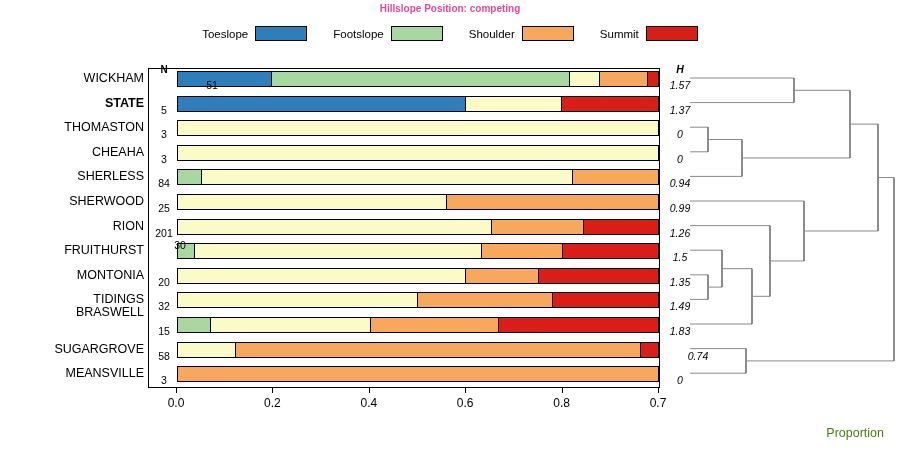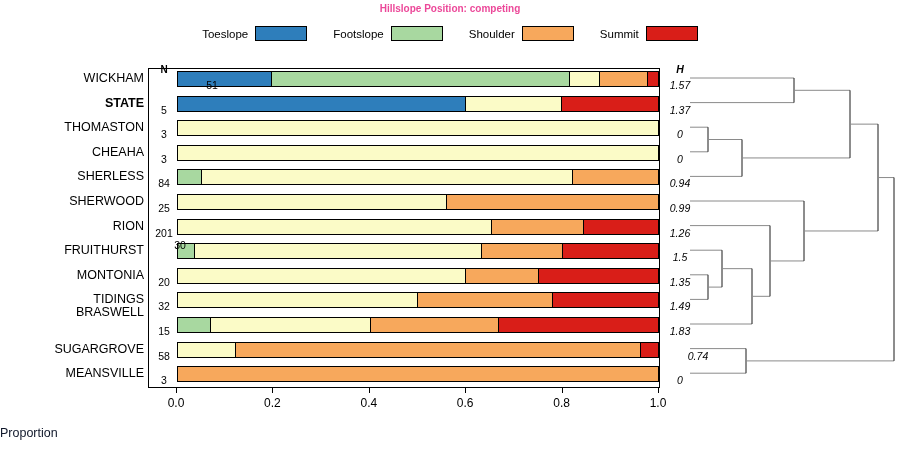--- a/index.html
+++ b/index.html
@@ -32,22 +32,22 @@
   .hcol.head{font-weight:bold;font-style:italic;}
 
   .bar{position:absolute;height:16px;transform:translateY(-50%);
     border:1.4px solid #000;box-sizing:border-box;display:flex;overflow:hidden;}
   .seg{height:100%;box-sizing:border-box;border-right:1.4px solid #000;}
   .seg:last-child{border-right:none;}
 
   .axis-tick{position:absolute;width:1px;height:5px;background:#000;}
   .axis-ticklabel{position:absolute;font-size:12px;color:#000;
     transform:translateX(-50%);text-align:center;}
-  .axis-title{position:absolute;width:884px;left:0;text-align:left;
-    font-size:12.5px;color:#0f172a;}
+  .axis-title{position:absolute;width:884px;left:0;text-align:right;
+    font-size:12.5px;color:#4d7c0f;}
 
   .dendro{position:absolute;left:660px;top:60px;}
 </style>
 </head>
 <body>
 <div id="root">
 
 <div class="title">Hillslope Position: competing</div>
 
 <div class="legend" id="legend">
@@ -186,21 +186,21 @@
       <div class="axis-ticklabel" style="left: 176px; top: 396px;">0.0</div>
       <div class="axis-tick" style="left: 272.4px; top: 388px;"></div>
       <div class="axis-ticklabel" style="left: 272.4px; top: 396px;">0.2</div>
       <div class="axis-tick" style="left: 368.8px; top: 388px;"></div>
       <div class="axis-ticklabel" style="left: 368.8px; top: 396px;">0.4</div>
       <div class="axis-tick" style="left: 465.2px; top: 388px;"></div>
       <div class="axis-ticklabel" style="left: 465.2px; top: 396px;">0.6</div>
       <div class="axis-tick" style="left: 561.6px; top: 388px;"></div>
       <div class="axis-ticklabel" style="left: 561.6px; top: 396px;">0.8</div>
       <div class="axis-tick" style="left: 658px; top: 388px;"></div>
-      <div class="axis-ticklabel" style="left: 658px; top: 396px;">1.0</div>
+      <div class="axis-ticklabel" style="left: 658px; top: 396px;">0.7</div>
     </div>
 
 <div class="axis-title" style="top:426px;">Proportion</div>
 
 <div class="dendro">
   <svg width="240" height="340" id="dendro-svg">
         <line x1="30" y1="18" x2="134" y2="18" stroke="#8a8a8a" stroke-width="1"></line>
         <line x1="30" y1="42.599999999999994" x2="134" y2="42.599999999999994" stroke="#8a8a8a" stroke-width="1"></line>
         <line x1="134" y1="18" x2="134" y2="42.599999999999994" stroke="#1a1a1a" stroke-width="1"></line>
         <line x1="30" y1="67.2" x2="48" y2="67.2" stroke="#8a8a8a" stroke-width="1"></line>

